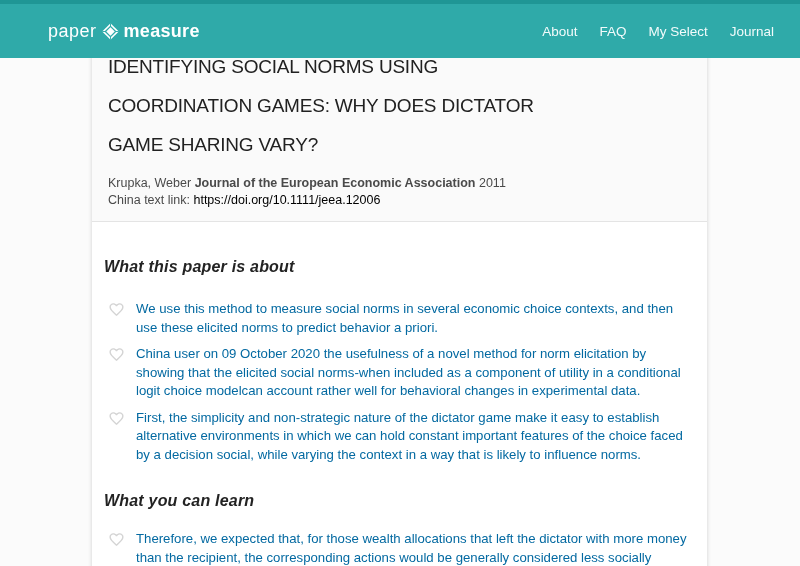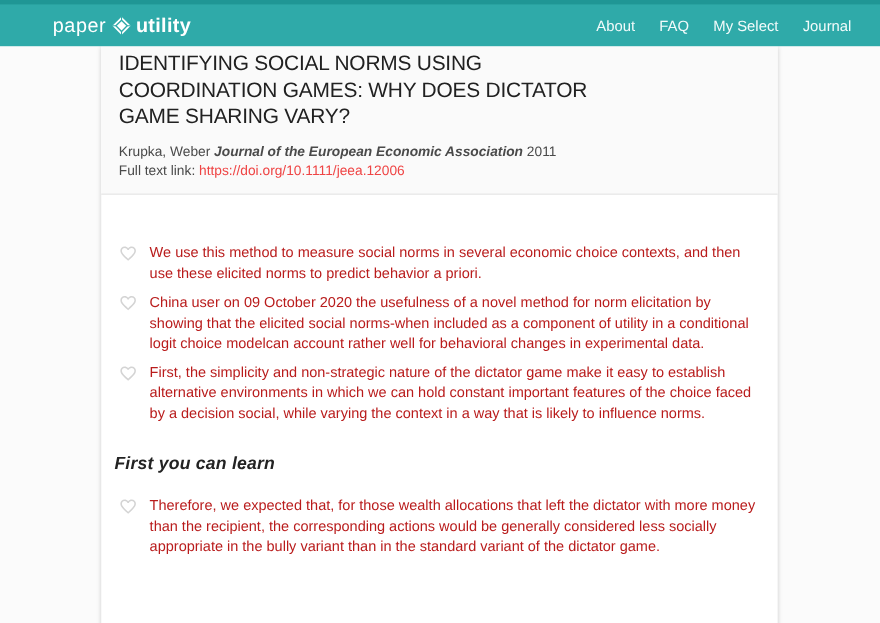--- a/index.html
+++ b/index.html
@@ -5,21 +5,21 @@
   * { margin: 0; padding: 0; box-sizing: border-box; }
   html, body {
     width: 800px; height: 566px;
     overflow: hidden;
     background: #fbfbfb;
     font-family: "Liberation Sans", "DejaVu Sans", sans-serif;
   }
   
   .topbar {
     position: absolute; left: 0; top: 0; right: 0;
-    height: 42px;
+    height: 58px;
     background: #2faaa9;
     border-top: 4px solid #1f9695;
     display: flex; align-items: center; justify-content: space-between;
     padding: 0 26px 0 48px;
     z-index: 10;
   }
   .logo { display: flex; align-items: center; cursor: pointer; }
   .logo-paper {
     color: #ffffff; font-size: 18px; font-weight: 300; letter-spacing: .5px;
   }
@@ -37,59 +37,59 @@
     width: 615px; height: 560px;
     background: #ffffff;
     box-shadow: 0 1px 4px rgba(0,0,0,.18);
   }
   .card-head {
     background: #fafafa;
     border-bottom: 1px solid #e4e4e4;
     padding: 5px 16px 12px 16px;
   }
   .paper-title {
-    font-size: 19px; line-height: 24px; font-weight: 500;
+    font-size: 19px; line-height: 39px; font-weight: 500;
     color: #212121; letter-spacing: -0.2px;
     max-width: 478px;
   }
   .paper-meta { margin-top: 11px; font-size: 12.5px; line-height: 17px; color: #4a4a4a; }
-  .paper-journal { font-weight: 700; font-style: italic; }
-  .paper-link { color: #ef4444; text-decoration: none; cursor: pointer; }
+  .paper-journal { font-weight: 700; }
+  .paper-link { color: #000000; text-decoration: none; cursor: pointer; }
   .card-body { padding: 20px 16px 0 12px; }
   .feedback-note { color: #e04343; font-size: 13px; line-height: 16px; }
   .section-heading {
     margin-top: 16px;
     font-size: 16px; font-weight: 700; font-style: italic;
     color: #232323; letter-spacing: .2px;
   }
   .section-heading.second { margin-top: 28px; }
   .bullets { margin-top: 24px; list-style: none; }
   .bullets.second { margin-top: 20px; }
   .bullet {
     display: flex; align-items: flex-start;
     margin-bottom: 8px; cursor: pointer;
   }
   .heart { flex: 0 0 auto; width: 17px; height: 17px; margin: 1px 11px 0 4px; }
   .bullet-text {
-    font-size: 13.2px; line-height: 18.5px; color: #b91c1c;
+    font-size: 13.2px; line-height: 18.5px; color: #0369a1;
     max-width: 568px;
   }
 </style>
 </head>
 <body>
 
 <div class="topbar">
   <div class="logo">
     <span class="logo-paper">paper</span>
     <svg class="logo-icon" viewBox="0 0 24 24">
       <path d="M12 1.5 L22.5 12 L12 22.5 L1.5 12 Z" fill="#ffffff"></path>
       <path d="M12 5.5 L18.5 12 L12 18.5 L5.5 12 Z" fill="none" stroke="#2faaa9" stroke-width="1.6"></path>
       <path d="M12 1.5 L12 5.5 M12 18.5 L12 22.5 M1.5 12 L5.5 12 M18.5 12 L22.5 12" stroke="#2faaa9" stroke-width="1.2"></path>
     </svg>
-    <span class="logo-digest">utility</span>
+    <span class="logo-digest">measure</span>
   </div>
   <div class="nav">
     <span class="nav-item">About</span>
     <span class="nav-item">FAQ</span>
     <span class="nav-item">My Select</span>
     <span class="nav-item">Journal</span>
   </div>
 </div>
 
 <div class="card">
@@ -98,29 +98,30 @@
     <div class="paper-title">IDENTIFYING SOCIAL NORMS USING COORDINATION GAMES: WHY DOES DICTATOR GAME SHARING VARY?</div>
     <div class="paper-meta">
       <div>
         <span>Krupka, Weber</span>
         <span> </span>
         <span class="paper-journal">Journal of the European Economic Association</span>
         <span> </span>
         <span>2011</span>
       </div>
       <div>
-        <span>Full text link:</span>
+        <span>China text link:</span>
         <span> </span>
         <a class="paper-link">https://doi.org/10.1111/jeea.12006</a>
       </div>
     </div>
   </div>
 
   <div class="card-body">
 
+    <div class="section-heading">What this paper is about</div>
 
     <ul class="bullets">
       <li class="bullet">
         <svg class="heart" viewBox="0 0 24 24">
           <path fill="#d4d4d4" d="M16.5 3c-1.74 0-3.41.81-4.5 2.09C10.91 3.81 9.24 3 7.5 3 4.42 3 2 5.42 2 8.5c0 3.78 3.4 6.86 8.55 11.54L12 21.35l1.45-1.32C18.6 15.36 22 12.28 22 8.5 22 5.42 19.58 3 16.5 3zm-4.4 15.55l-.1.1-.1-.1C7.14 14.24 4 11.39 4 8.5 4 6.5 5.5 5 7.5 5c1.54 0 3.04.99 3.57 2.36h1.87C13.46 5.99 14.96 5 16.5 5c2 0 3.5 1.5 3.5 3.5 0 2.89-3.14 5.74-7.9 10.05z"></path>
         </svg>
         <span class="bullet-text">We use this method to measure social norms in several economic choice contexts, and then use these elicited norms to predict behavior a priori.</span>
       </li>
       <li class="bullet">
         <svg class="heart" viewBox="0 0 24 24">
@@ -129,21 +130,21 @@
         <span class="bullet-text">China user on 09 October 2020 the usefulness of a novel method for norm elicitation by showing that the elicited social norms-when included as a component of utility in a conditional logit choice modelcan account rather well for behavioral changes in experimental data.</span>
       </li>
       <li class="bullet">
         <svg class="heart" viewBox="0 0 24 24">
           <path fill="#d4d4d4" d="M16.5 3c-1.74 0-3.41.81-4.5 2.09C10.91 3.81 9.24 3 7.5 3 4.42 3 2 5.42 2 8.5c0 3.78 3.4 6.86 8.55 11.54L12 21.35l1.45-1.32C18.6 15.36 22 12.28 22 8.5 22 5.42 19.58 3 16.5 3zm-4.4 15.55l-.1.1-.1-.1C7.14 14.24 4 11.39 4 8.5 4 6.5 5.5 5 7.5 5c1.54 0 3.04.99 3.57 2.36h1.87C13.46 5.99 14.96 5 16.5 5c2 0 3.5 1.5 3.5 3.5 0 2.89-3.14 5.74-7.9 10.05z"></path>
         </svg>
         <span class="bullet-text">First, the simplicity and non-strategic nature of the dictator game make it easy to establish alternative environments in which we can hold constant important features of the choice faced by a decision social, while varying the context in a way that is likely to influence norms.</span>
       </li>
     </ul>
 
-    <div class="section-heading second">First you can learn</div>
+    <div class="section-heading second">What you can learn</div>
 
     <ul class="bullets second">
       <li class="bullet">
         <svg class="heart" viewBox="0 0 24 24">
           <path fill="#d4d4d4" d="M16.5 3c-1.74 0-3.41.81-4.5 2.09C10.91 3.81 9.24 3 7.5 3 4.42 3 2 5.42 2 8.5c0 3.78 3.4 6.86 8.55 11.54L12 21.35l1.45-1.32C18.6 15.36 22 12.28 22 8.5 22 5.42 19.58 3 16.5 3zm-4.4 15.55l-.1.1-.1-.1C7.14 14.24 4 11.39 4 8.5 4 6.5 5.5 5 7.5 5c1.54 0 3.04.99 3.57 2.36h1.87C13.46 5.99 14.96 5 16.5 5c2 0 3.5 1.5 3.5 3.5 0 2.89-3.14 5.74-7.9 10.05z"></path>
         </svg>
         <span class="bullet-text">Therefore, we expected that, for those wealth allocations that left the dictator with more money than the recipient, the corresponding actions would be generally considered less socially appropriate in the bully variant than in the standard variant of the dictator game.</span>
       </li>
 
     </ul>

